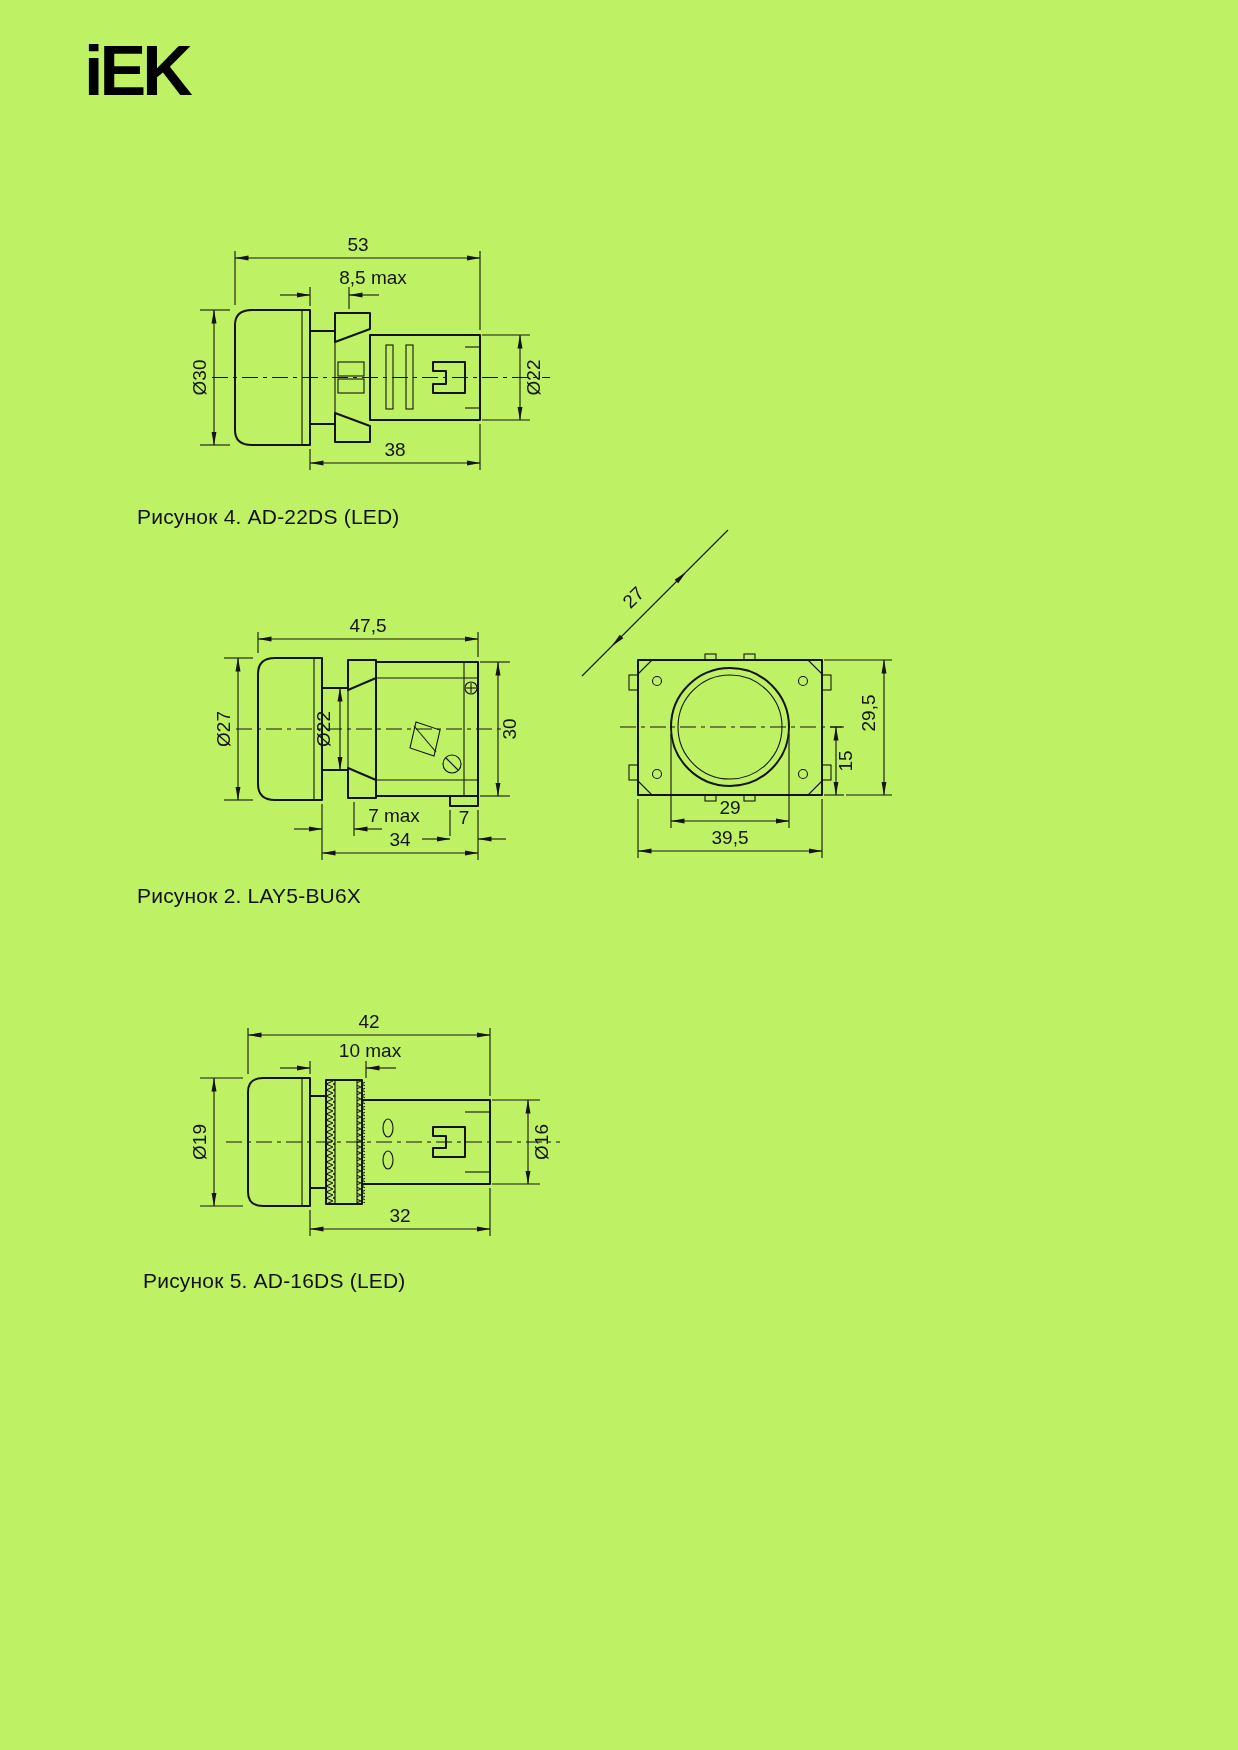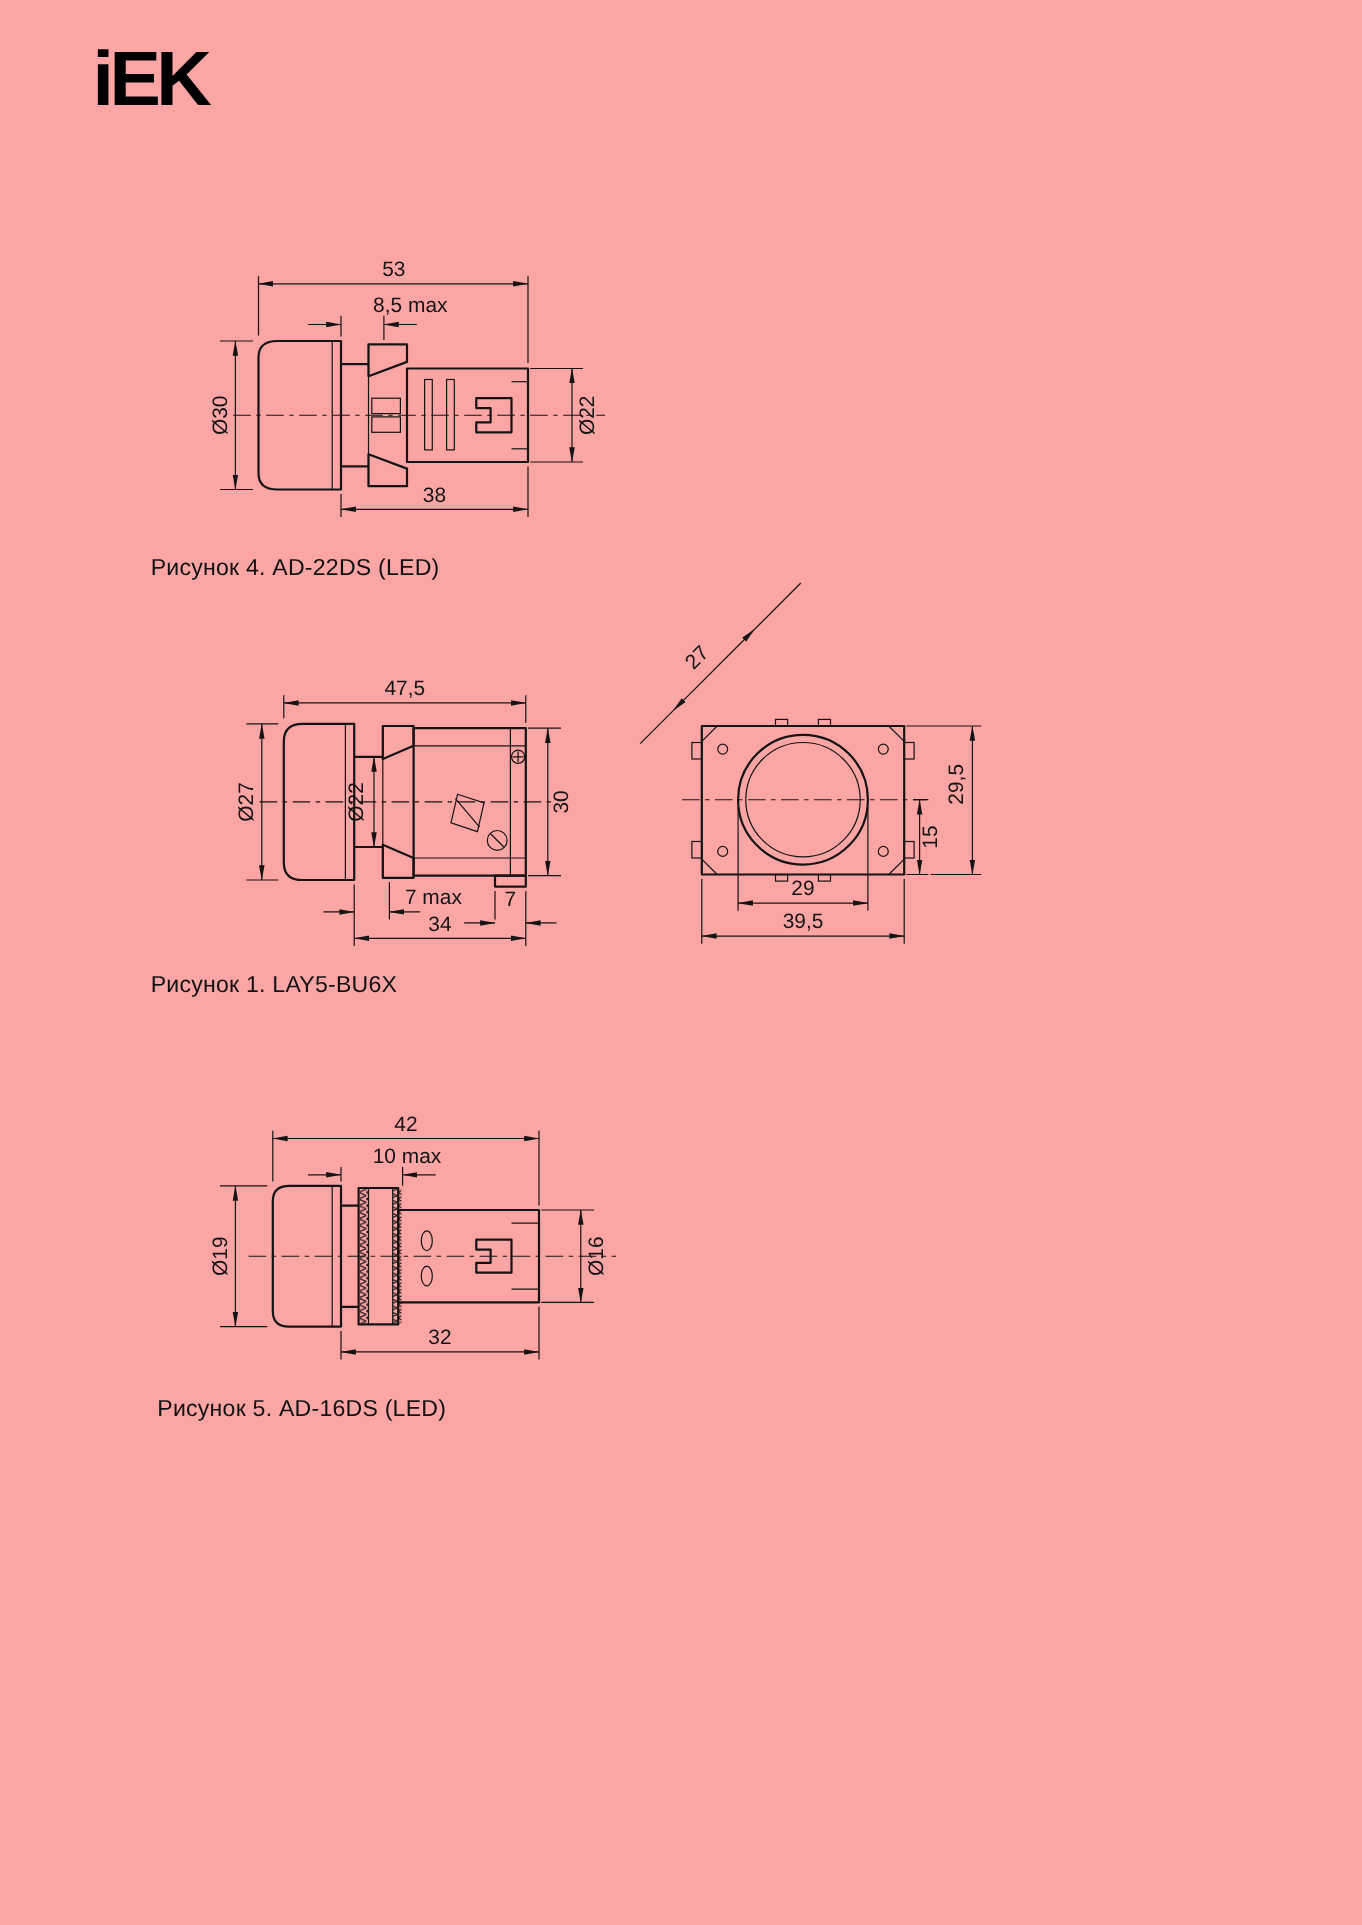--- a/index.html
+++ b/index.html
@@ -1,18 +1,18 @@
 <!DOCTYPE html>
 <html><head>
 <meta charset="utf-8">
 <style>
   html,body { margin:0; padding:0; background:#e8e8e8; }
   .page {
     position:relative; width:1238px; height:1750px; margin:0 auto;
-    background:#fca5a5; overflow:hidden;
+    background:#bef264; overflow:hidden;
     font-family:"Liberation Sans", sans-serif; color:#141414;
   }
   .logo {
     position:absolute; left:84px; top:36px;
     font-size:70px; font-weight:900; letter-spacing:-4px; line-height:1;
     color:#000;
   }
   .fig { position:absolute; }
   .caption {
     position:absolute; font-size:21px; color:#111; letter-spacing:0.2px;
@@ -209,21 +209,21 @@
       <line class="dm" x1="541" y1="293" x2="659" y2="293" marker-start="url(#arr)" marker-end="url(#arr)"></line>
       <text x="600" y="286" text-anchor="middle">29</text>
     </g>
     <g>
       <line class="dm" x1="508" y1="271" x2="508" y2="330"></line>
       <line class="dm" x1="692" y1="271" x2="692" y2="330"></line>
       <line class="dm" x1="508" y1="323" x2="692" y2="323" marker-start="url(#arr)" marker-end="url(#arr)"></line>
       <text x="600" y="316" text-anchor="middle">39,5</text>
     </g>
   </svg>
-  <div class="caption" style="left:137px; top:884px;">Рисунок 1. LAY5-BU6X</div>
+  <div class="caption" style="left:137px; top:884px;">Рисунок 2. LAY5-BU6X</div>
 
   <svg class="fig" style="left:130px; top:988px;" width="470" height="290" viewBox="0 0 470 290">
     <g>
       <line class="cl" x1="96" y1="154" x2="430" y2="154"></line>
     </g>
     <g>
       <path class="ol" d="M180,90 L133,90 Q118,90 118,104 L118,204 Q118,218 133,218 L180,218 Z"></path>
       <line class="th" x1="172" y1="90" x2="172" y2="218"></line>
       <line class="ol" x1="180" y1="108" x2="196" y2="108"></line>
       <line class="ol" x1="180" y1="200" x2="196" y2="200"></line>

